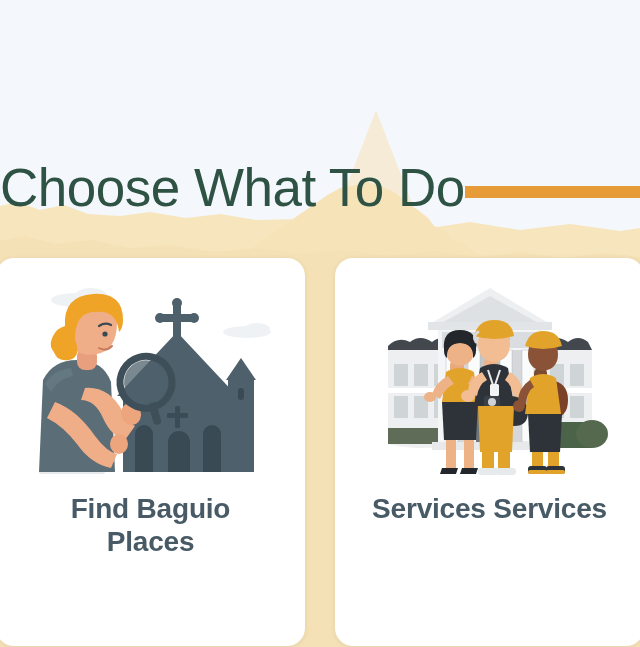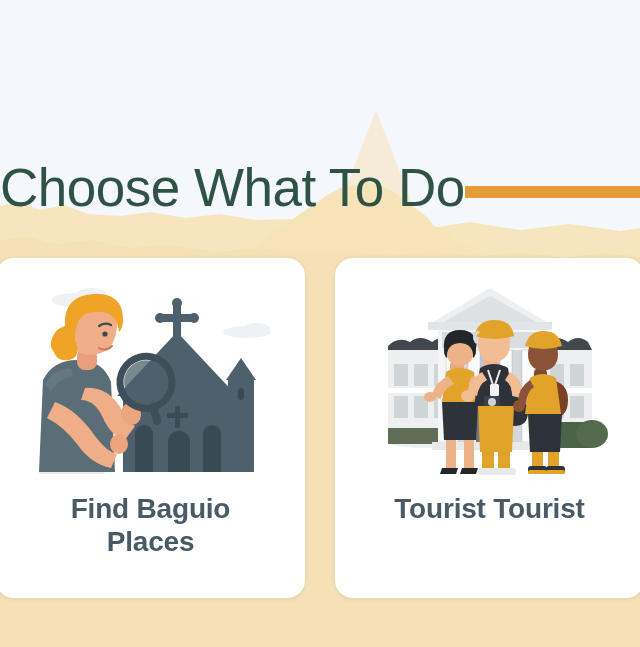--- a/index.html
+++ b/index.html
@@ -33,21 +33,21 @@
   }
   #title-underline {
     width:360px; height:12px;
     background:#E79C38;
     margin-top:8px;
   }
 
   
   #cards {
     position:absolute; top:258px; left:0;
-    width:640px; height:340px;
+    width:640px; height:388px;
     display:flex; gap:30px;
     z-index:6;
     justify-content:center;
   }
   .card {
     flex:1 1 0;
     background:#FFFFFF;
     border-radius:18px;
     display:flex; flex-direction:column;
     align-items:center; justify-content:flex-start;
@@ -295,16 +295,16 @@
           <path d="M164,130 h34 l-2,38 h-30 Z" fill="#2E333A"></path>
           <rect x="168" y="168" width="11" height="14" fill="#E2A32B"></rect>
           <rect x="184" y="168" width="11" height="14" fill="#E2A32B"></rect>
           <rect x="164" y="182" width="19" height="8" rx="3" fill="#2E333A"></rect>
           <rect x="182" y="182" width="19" height="8" rx="3" fill="#2E333A"></rect>
           <rect x="164" y="186" width="19" height="4" rx="2" fill="#E2A32B"></rect>
           <rect x="182" y="186" width="19" height="4" rx="2" fill="#E2A32B"></rect>
         </g>
       </svg>
     </div>
-    <div class="card-label">Tourist Tourist</div>
+    <div class="card-label">Services Services</div>
   </div>
 
 </div>
 
 </body></html>

